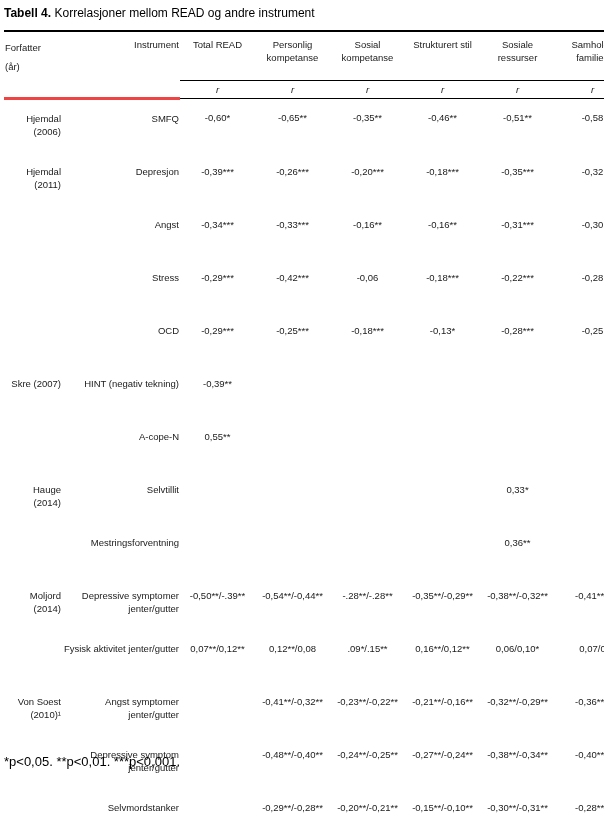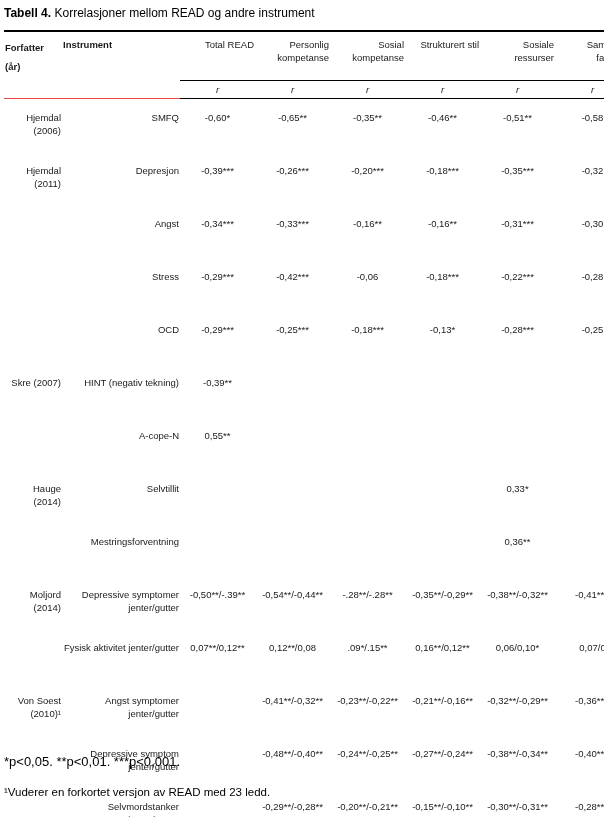--- a/index.html
+++ b/index.html
@@ -18,25 +18,25 @@
     border-collapse:collapse;table-layout:fixed;width:626px;
     font-size:9.5px;line-height:13px;color:#1a1a1a;
   }
   table.corr{border-top:2px solid #000;}
   col.c-author{width:58px;}
   col.c-instr{width:118px;}
   col.c-stat{width:75px;}
   th,td{font-weight:400;vertical-align:top;padding:0 1px;overflow:hidden;}
   thead tr.hdr th{height:42px;padding-top:6px;}
   th.h-author{text-align:left;white-space:pre-line;line-height:19px;}
-  th.h-instr{text-align:left;white-space:pre-line;}
-  th.h-stat{text-align:right;white-space:pre-line;border-bottom:1px solid #000;}
+  th.h-instr{text-align:right;white-space:pre-line;}
+  th.h-stat{text-align:center;white-space:pre-line;border-bottom:1px solid #000;}
   thead tr.sub th{height:17px;text-align:center;vertical-align:middle;
     font-style:italic;border-bottom:1px solid #000;}
-  th.h-span{border-bottom:1px solid #ef4444;font-weight:bold;}
+  th.h-span{border-bottom:3px solid #ef4444;}
   tbody td{height:41px;padding-top:12px;}
   td.a{text-align:right;white-space:pre-line;}
   td.i{text-align:right;white-space:pre-line;}
   td.v{text-align:center;white-space:nowrap;}
   tbody tr:last-child td{border-bottom:2px solid #000;}
   .footnote1{position:absolute;top:754px;left:4px;font-size:13px;color:#000;}
   .footnote2{position:absolute;top:786px;left:4px;font-size:11.5px;color:#000;}
 </style>
 </head>
 <body>
@@ -232,15 +232,14 @@
             <td class="v">-0,20**/-0,21**</td>
             <td class="v">-0,15**/-0,10**</td>
             <td class="v">-0,30**/-0,31**</td>
             <td class="v">-0,28**/-</td>
           </tr>
         </tbody>
     </table>
   </div>
 
   <div class="footnote1">*p&lt;0,05. **p&lt;0,01. ***p&lt;0,001.</div>
-  <div class="footnote2">¹Vuderer en forkortet versjon av READ med 23 ledd.</div>
 
 </div>
 
 </body></html>

